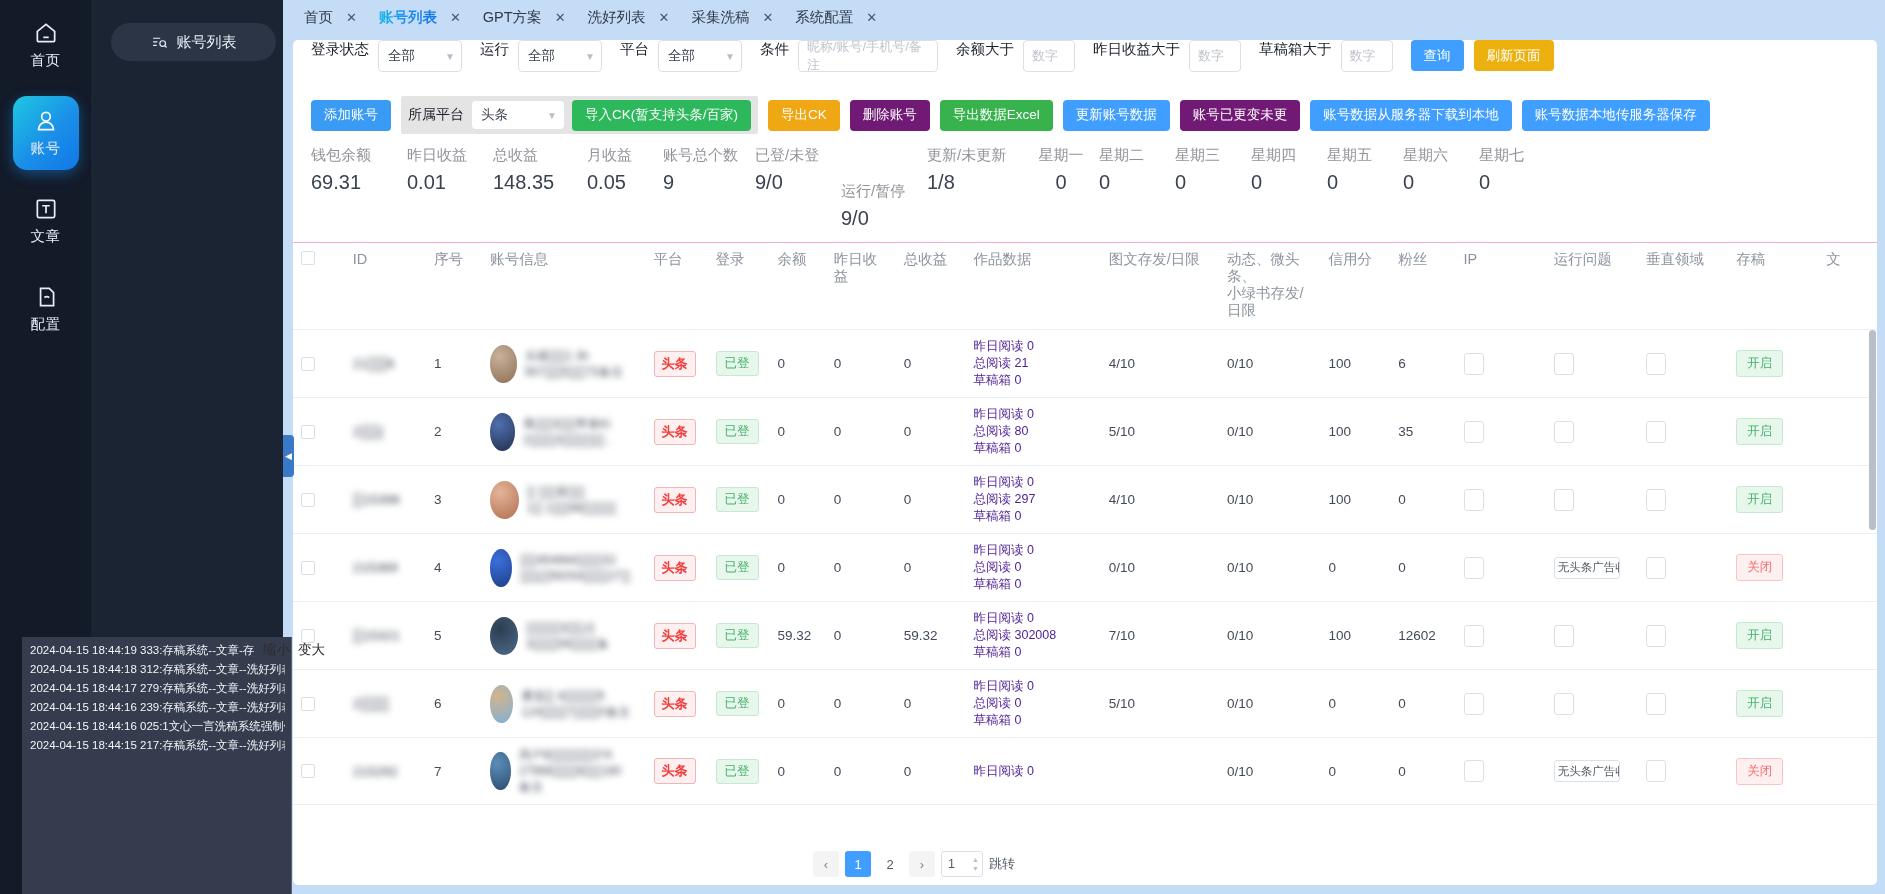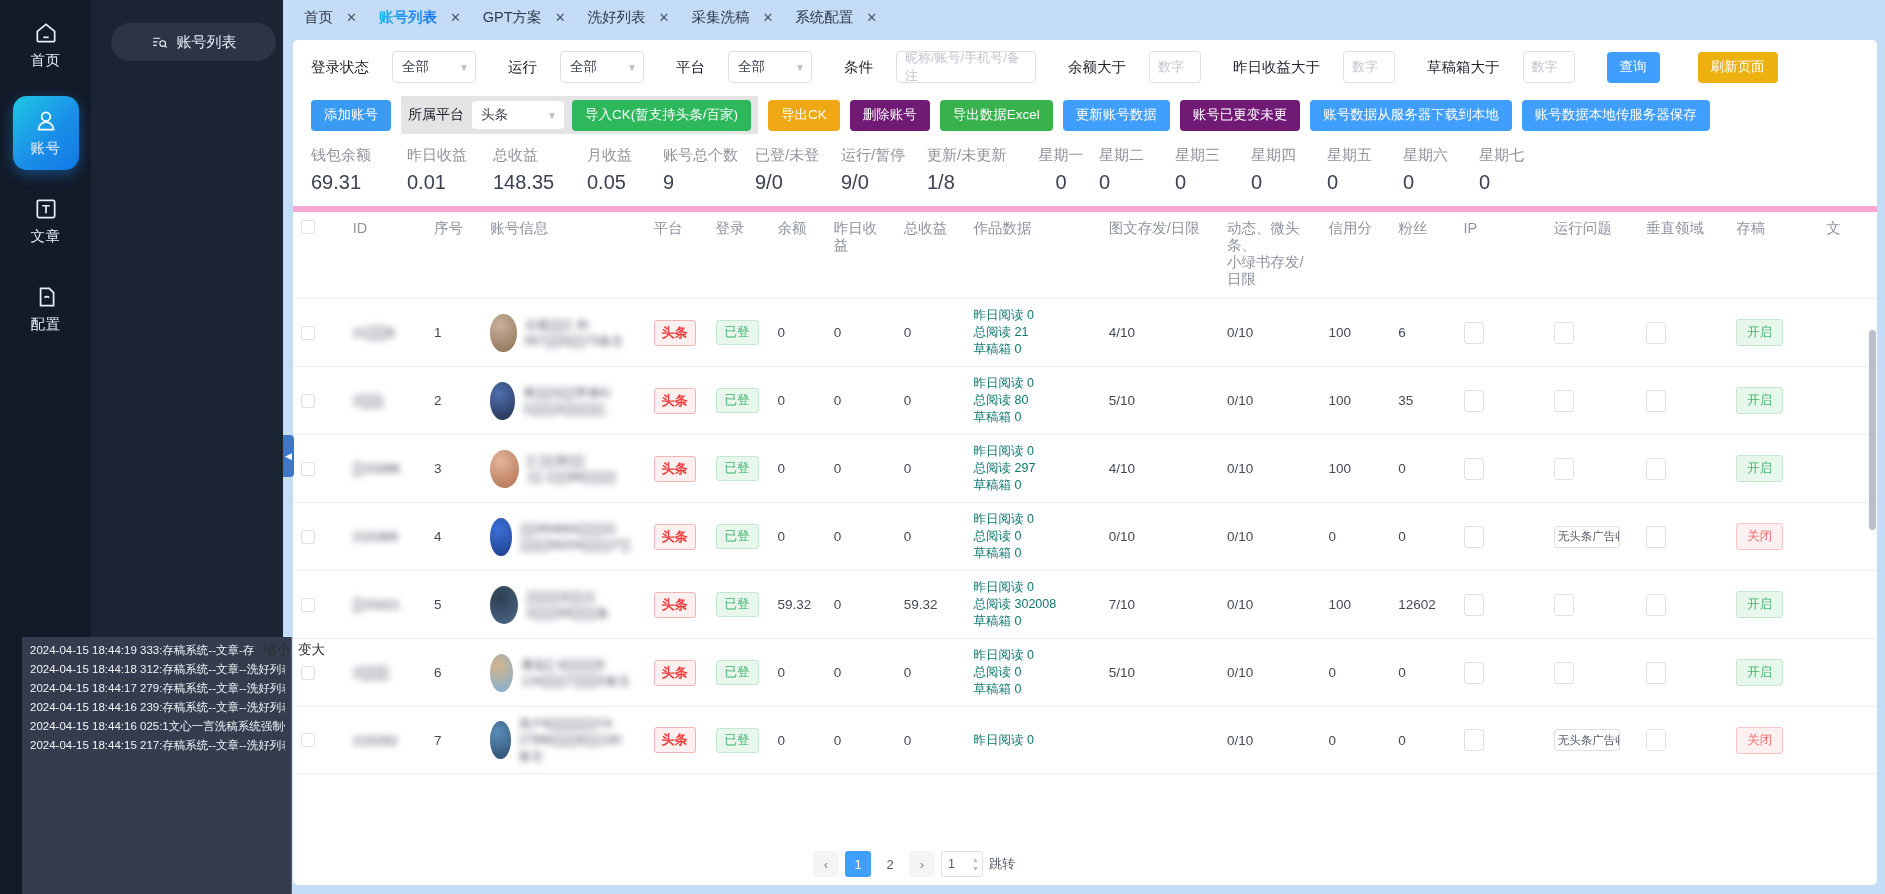--- a/index.html
+++ b/index.html
@@ -79,21 +79,21 @@
     line-height: 1;
   }
 
   .panel {
     position: absolute; left: 10px; top: 40px; width: 1584px; height: 845px;
     background: #fff; border-radius: 5px; overflow: hidden;
   }
 
   
   .filters {
-    display: flex; align-items: center; height: 54px; padding: 0 18px; gap: 14px;
+    display: flex; height: 54px; padding: 0 18px; gap: 0;
     font-size: 14.5px; color: #20252e;
   }
   .flabel { margin: 0 9px 0 0; white-space: nowrap; color: #1c222b; }
   .fsel {
     width: 84px; height: 32px; border: 1px solid #dcdfe6; border-radius: 4px;
     display: flex; align-items: center; padding: 0 6px 0 9px; font-size: 13.5px;
     color: #3c4350; cursor: pointer; background: #fff; margin-right: 18px;
     justify-content: space-between;
   }
   .chev { color: #b9bfc9; font-size: 10px; }
@@ -134,21 +134,21 @@
   }
   .actions2 { display: flex; align-items: center; padding: 6px 18px 0; gap: 10px; height: 42px; }
 
   
   .stats { display: flex; padding: 6px 18px 0; }
   .stat { min-width: 0; }
   .stat-t { font-size: 15px; color: #909399; line-height: 26px; white-space: nowrap; }
   .stat-v { font-size: 20px; color: #3b4151; line-height: 28px; }
 
   
-  .tablewrap { margin-top: 10px; border-top: 6px solid #f9a8d4; height: 620px; overflow: hidden; position: relative;}
+  .tablewrap { margin-top: 10px; border-top: 1px solid #f9a8d4; height: 620px; overflow: hidden; position: relative;}
   table { border-collapse: collapse; width: 1584px; table-layout: fixed; }
   th {
     font-size: 14.5px; color: #8d939e; font-weight: normal; text-align: left;
     padding: 8px 4px 10px 8px; vertical-align: top; line-height: 17px;
     border-bottom: 1px solid #ebeef5; background: #fff;
   }
   td {
     font-size: 13.5px; color: #434a57; padding: 8px; vertical-align: middle;
     border-bottom: 1px solid #ebeef5; height: 67px;
   }
@@ -174,21 +174,21 @@
     font-size: 12.5px; padding: 4px 10px; border-radius: 3px;
   }
   .minicell {
     width: 20px; height: 22px; border: 1px solid #dcdfe6; border-radius: 3px; display: block;
   }
   .wbox {
     width: 66px; height: 22px; border: 1px solid #dcdfe6; border-radius: 3px;
     font-size: 11.5px; color: #555c68; display: flex; align-items: center;
     padding-left: 3px; overflow: hidden; white-space: nowrap;
   }
-  .worklines { font-size: 12.5px; line-height: 17px; color: #0f766e; }
+  .worklines { font-size: 12.5px; line-height: 17px; color: #4c1d95; }
 
   
   .pager {
     position: absolute; left: 520px; bottom: 8px; display: flex; align-items: center;
     gap: 6px; font-size: 13px; color: #555c68; z-index: 9;
   }
   .pg-btn {
     width: 26px; height: 26px; border-radius: 3px; background: #f4f4f5;
     display: flex; align-items: center; justify-content: center; cursor: pointer;
     color: #7d838d; font-size: 13px;
@@ -385,21 +385,21 @@
             <div class="stat-v">0.05</div>
           </div>
           <div class="stat" style="width: 92px;">
             <div class="stat-t">账号总个数</div>
             <div class="stat-v">9</div>
           </div>
           <div class="stat" style="width: 86px;">
             <div class="stat-t">已登/未登</div>
             <div class="stat-v">9/0</div>
           </div>
-          <div class="stat" style="width: 86px;">
+          <div class="stat" style="width: 86px; margin-top: 36px;">
             <div class="stat-t">运行/暂停</div>
             <div class="stat-v">9/0</div>
           </div>
           <div class="stat" style="width: 96px;">
             <div class="stat-t">更新/未更新</div>
             <div class="stat-v">1/8</div>
           </div>
           <div class="stat" style="width: 76px; text-align: center;">
             <div class="stat-t">星期一</div>
             <div class="stat-v">0</div>

